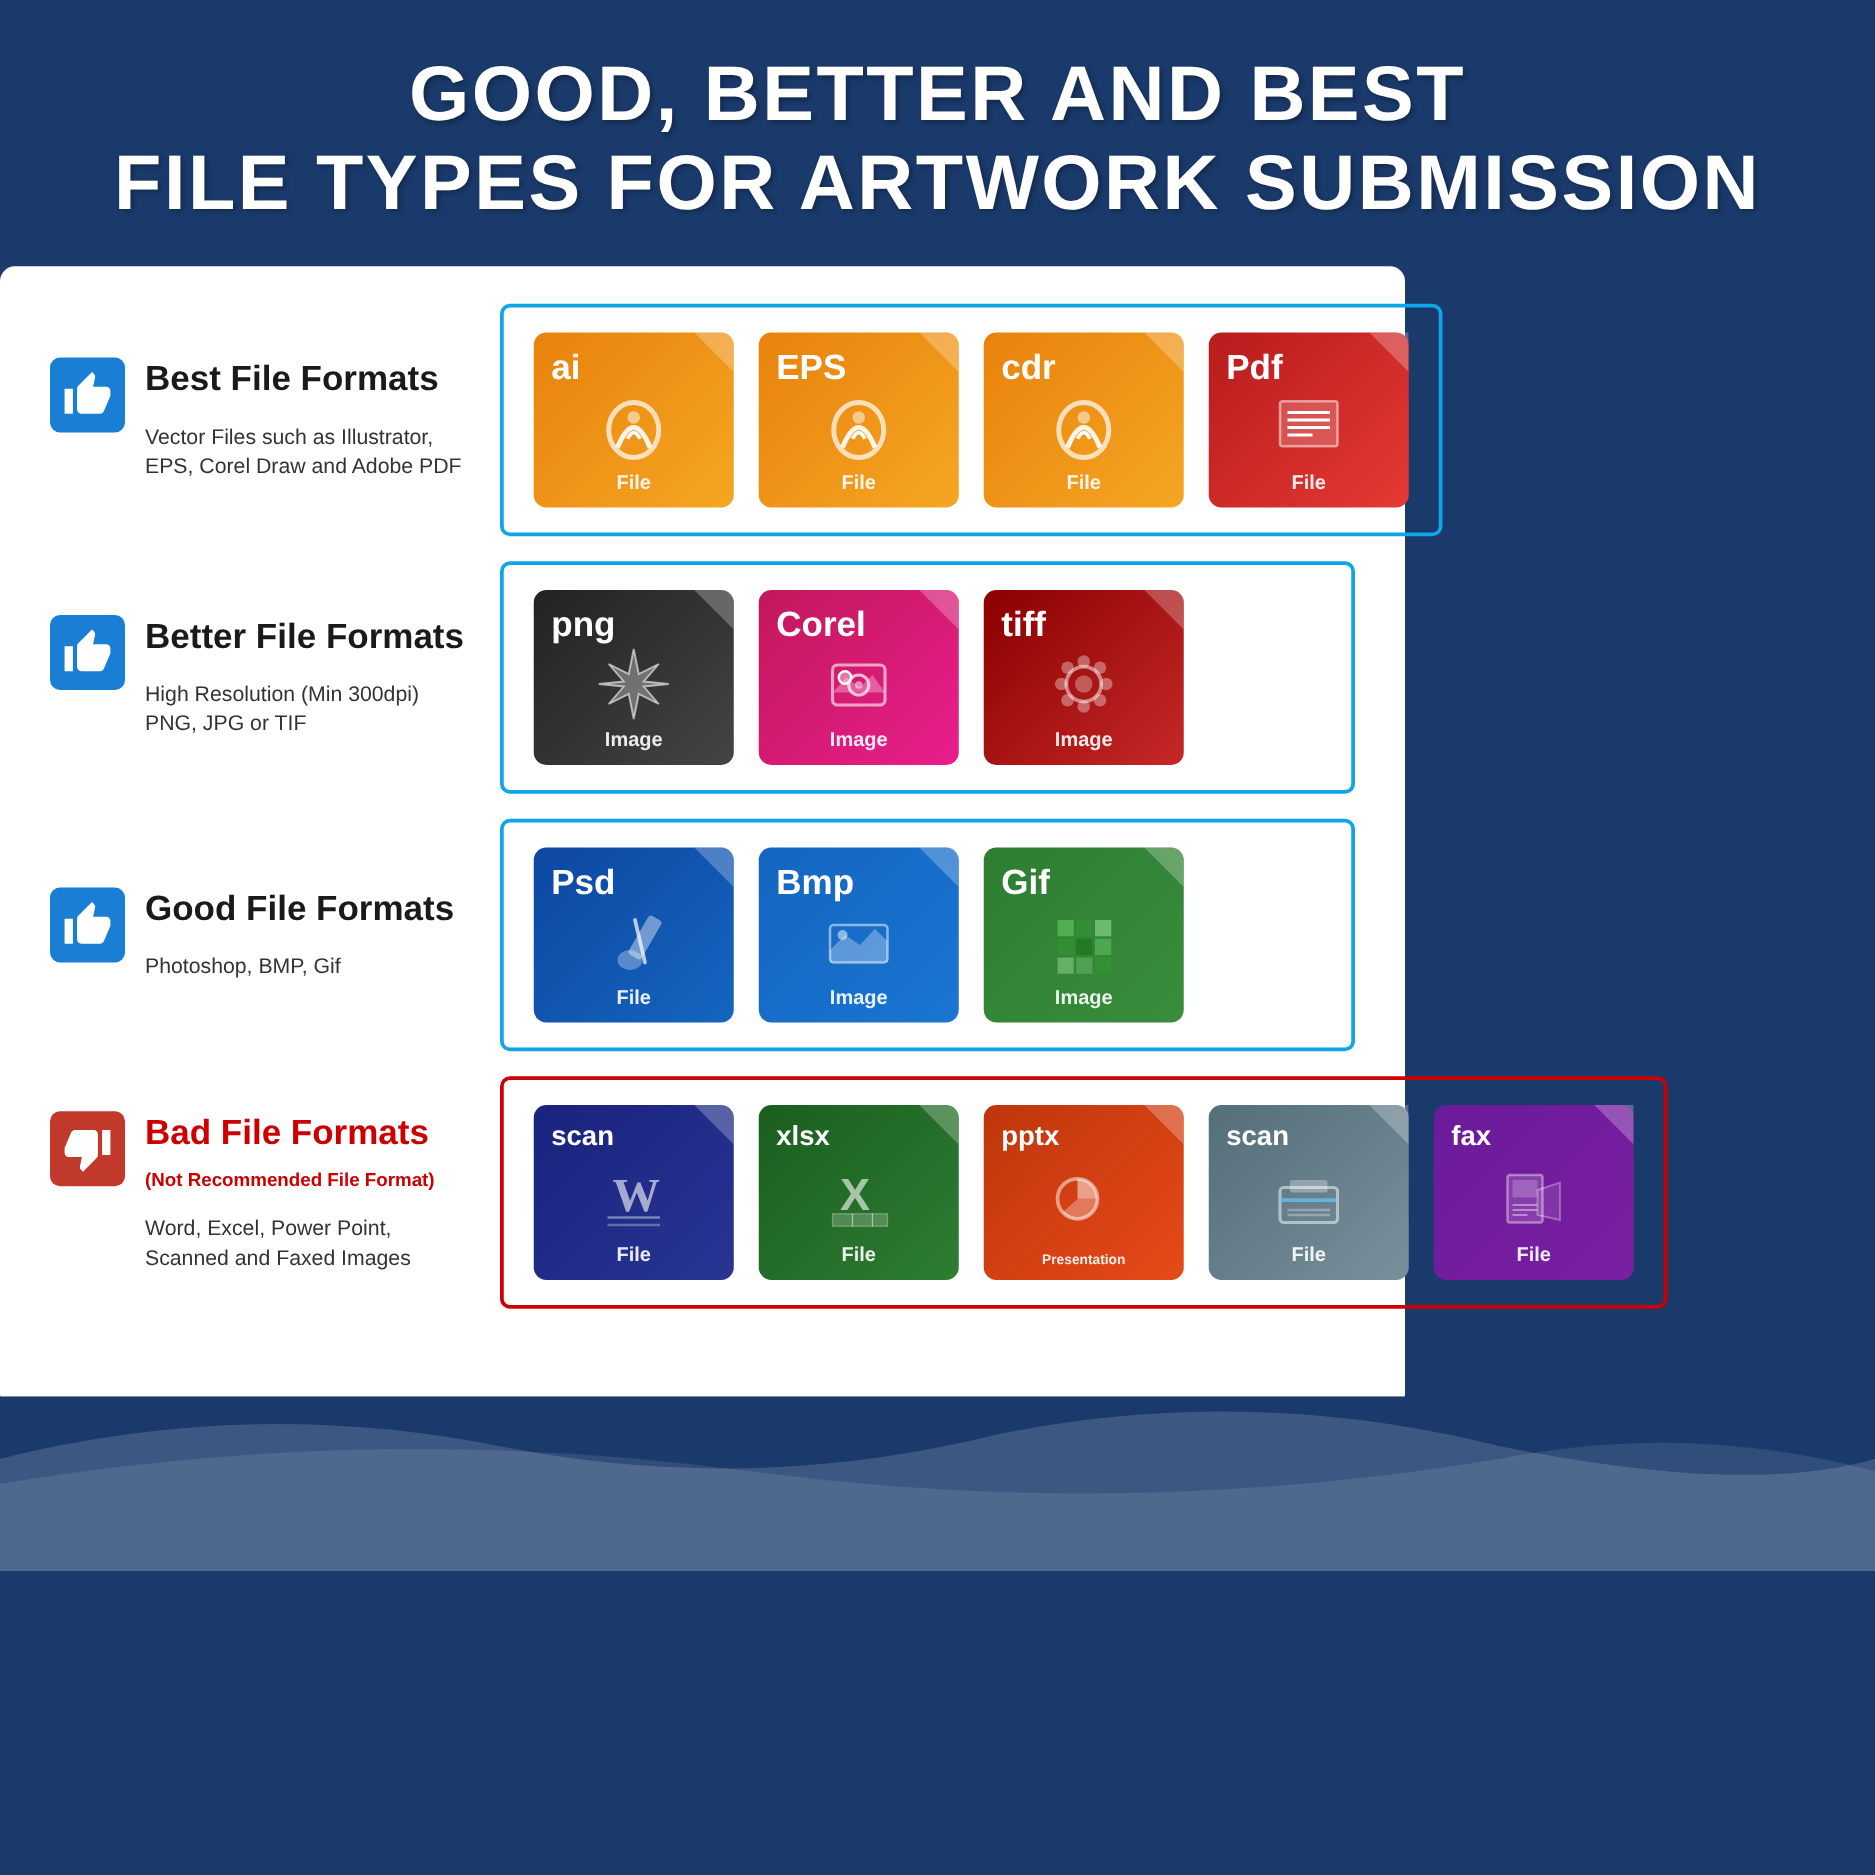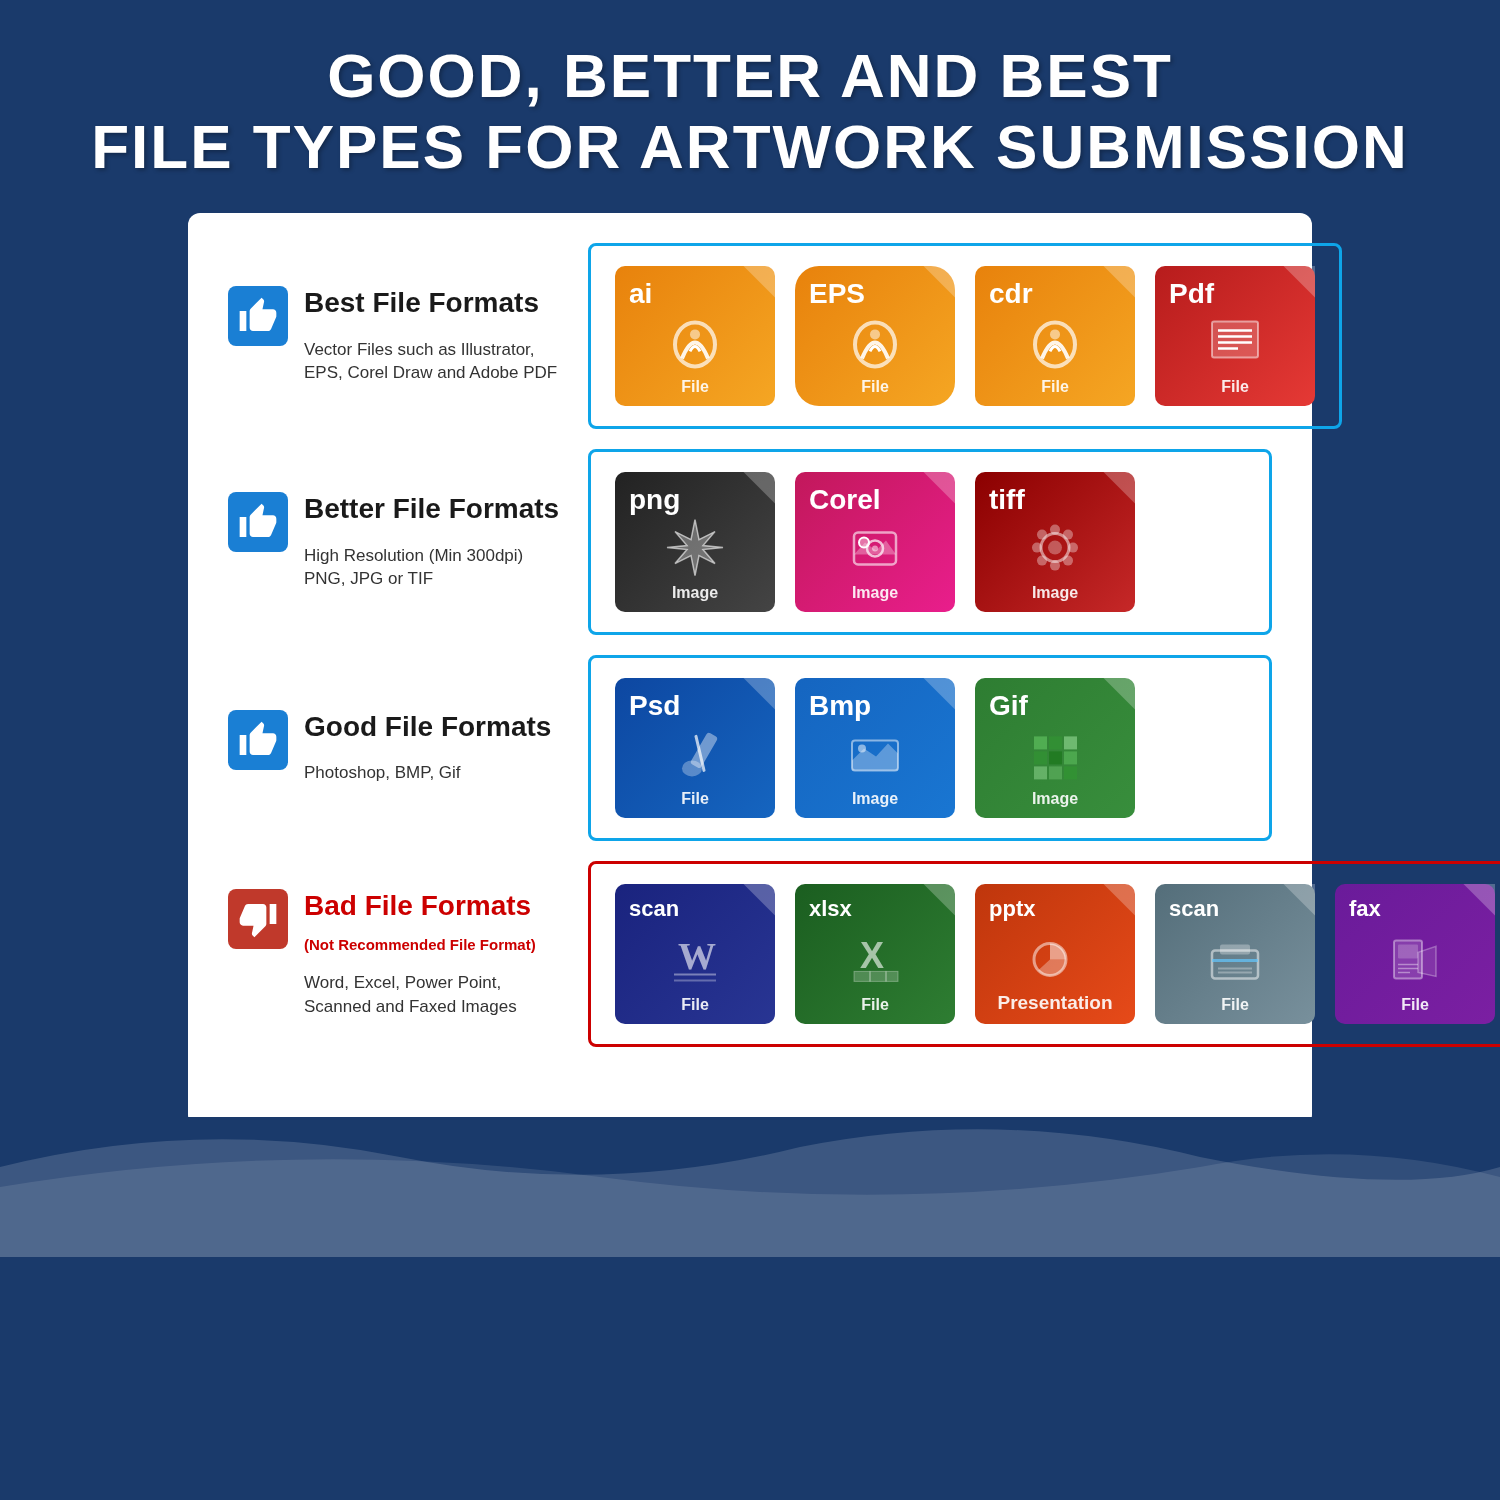--- a/index.html
+++ b/index.html
@@ -12,21 +12,21 @@
       position: relative;
     }
 
     .main-container {
       width: 1500px;
       height: 1500px;
       background: #1a3a6b;
       position: relative;
       display: flex;
       flex-direction: column;
-      align-items: center;
+      align-items: flex-start;
     }
 
     
     .header {
       width: 100%;
       padding: 40px 60px 30px;
       text-align: center;
       z-index: 2;
     }
     .header-title {
@@ -151,21 +151,21 @@
     }
     .file-icon-graphic {
       position: absolute;
       top: 50%;
       left: 50%;
       transform: translate(-50%, -40%);
     }
 
     
     .file-ai { background: linear-gradient(135deg, #e8820c, #f5a623); }
-    .file-eps { background: linear-gradient(135deg, #e8820c, #f5a623); border-radius: 24px; }
+    .file-eps { background: linear-gradient(135deg, #e8820c, #f5a623); }
     .file-cdr { background: linear-gradient(135deg, #e8820c, #f5a623); }
     .file-pdf { background: linear-gradient(135deg, #b71c1c, #e53935); }
 
     
     .file-png { background: linear-gradient(135deg, #222, #444); }
     .file-jpeg { background: linear-gradient(135deg, #c2185b, #e91e8c); }
     .file-tiff { background: linear-gradient(135deg, #8b0000, #c62828); }
 
     
     .file-psd { background: linear-gradient(135deg, #0d47a1, #1565c0); }
@@ -441,21 +441,21 @@
 
         <div class="file-icon file-pptx">
           <span class="file-ext" style="font-size:22px;">pptx</span>
           <div class="file-icon-graphic">
             <svg width="70" height="70" viewBox="0 0 70 70">
               <circle cx="30" cy="35" r="16" fill="none" stroke="rgba(255,255,255,0.5)" stroke-width="3"></circle>
               <path d="M30 35 L30 19 A16 16 0 0 1 46 35 Z" fill="rgba(255,255,255,0.5)"></path>
               <path d="M30 35 L46 35 A16 16 0 0 1 18 46 Z" fill="rgba(255,255,255,0.3)"></path>
             </svg>
           </div>
-          <span class="file-label" style="font-size:19px;">Presentation</span>
+          <span class="file-label" style="font-size:11px;">Presentation</span>
         </div>
 
         <div class="file-icon file-scan">
           <span class="file-ext" style="font-size:22px;">scan</span>
           <div class="file-icon-graphic">
             <svg width="70" height="70" viewBox="0 0 70 70">
               <rect x="12" y="26" width="46" height="28" rx="3" fill="none" stroke="rgba(255,255,255,0.5)" stroke-width="2.5"></rect>
               <rect x="20" y="20" width="30" height="10" rx="2" fill="rgba(255,255,255,0.3)"></rect>
               <line x1="12" y1="36" x2="58" y2="36" stroke="rgba(100,200,255,0.7)" stroke-width="3"></line>
               <line x1="18" y1="44" x2="52" y2="44" stroke="rgba(255,255,255,0.3)" stroke-width="2"></line>

